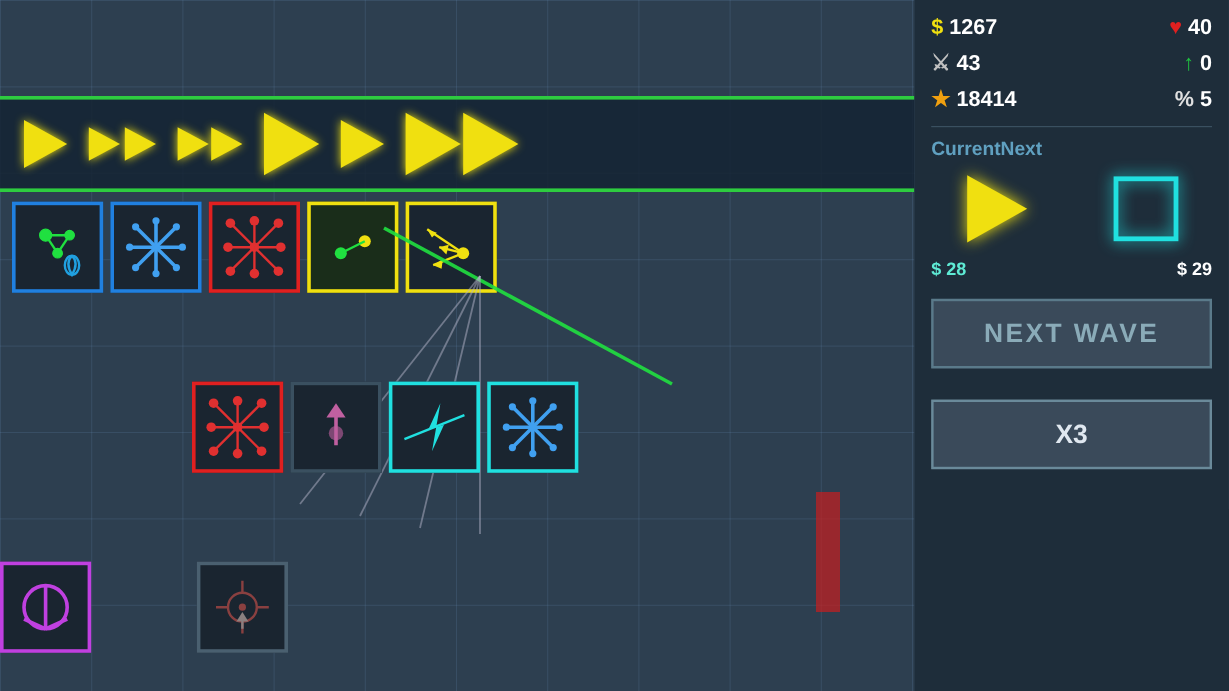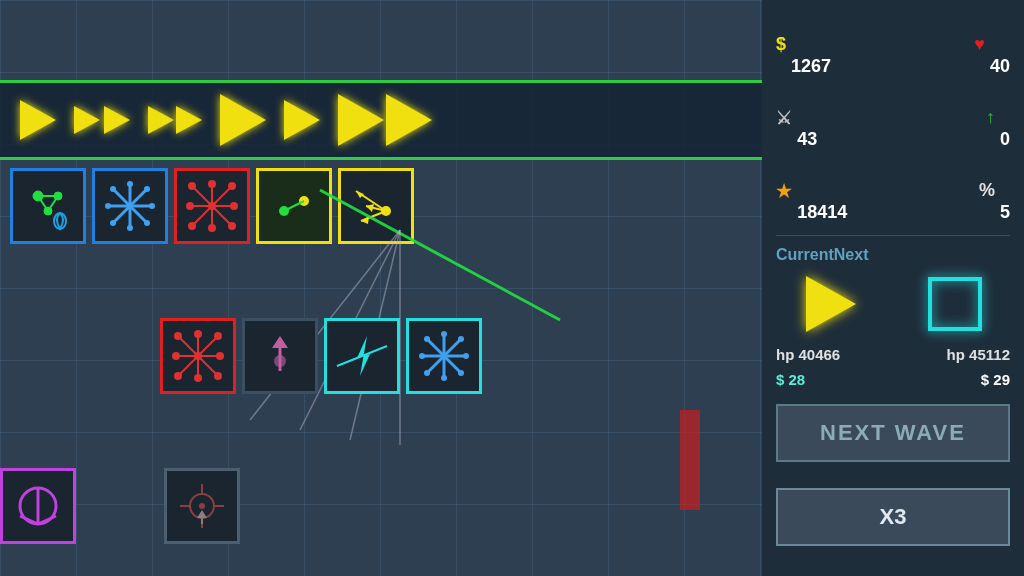--- a/index.html
+++ b/index.html
@@ -144,21 +144,20 @@
     }
 
     .stat-icon {
       font-size: 18px;
     }
 
     .stat-value {
       font-size: 18px;
       color: #ffffff;
       font-weight: bold;
-      margin-top: 44px;
     }
 
     .icon-dollar { color: #f0e010; }
     .icon-heart { color: #e02020; }
     .icon-sword { color: #c0c0c0; }
     .icon-arrow { color: #20c040; }
     .icon-star { color: #f0a010; }
     .icon-percent { color: #e0e0e0; }
 
     .divider {
@@ -498,24 +497,20 @@
   <div class="enemy-preview-row">
     <div style="display:flex; align-items:center; justify-content:center; width:110px;">
       <div class="preview-triangle"></div>
     </div>
     <div style="display:flex; align-items:center; justify-content:center; width:110px;">
       <div class="preview-square"></div>
     </div>
   </div>
 
   <div class="hp-price-row">
-    <span style="font-weight:bold; font-size:15px;">hp 40466</span>
-    <span style="font-weight:bold; font-size:15px;">hp 45112</span>
-  </div>
-  <div class="hp-price-row">
     <span style="font-weight:bold; font-size:15px; color:#5eead4;">$ 28</span>
     <span style="font-weight:bold; font-size:15px; color:#ffffff;">$ 29</span>
   </div>
 
   <button class="next-wave-btn">NEXT WAVE</button>
 
   <div class="bottom-btns">
     <button class="bottom-btn">X3</button>
   </div>
 </div>

